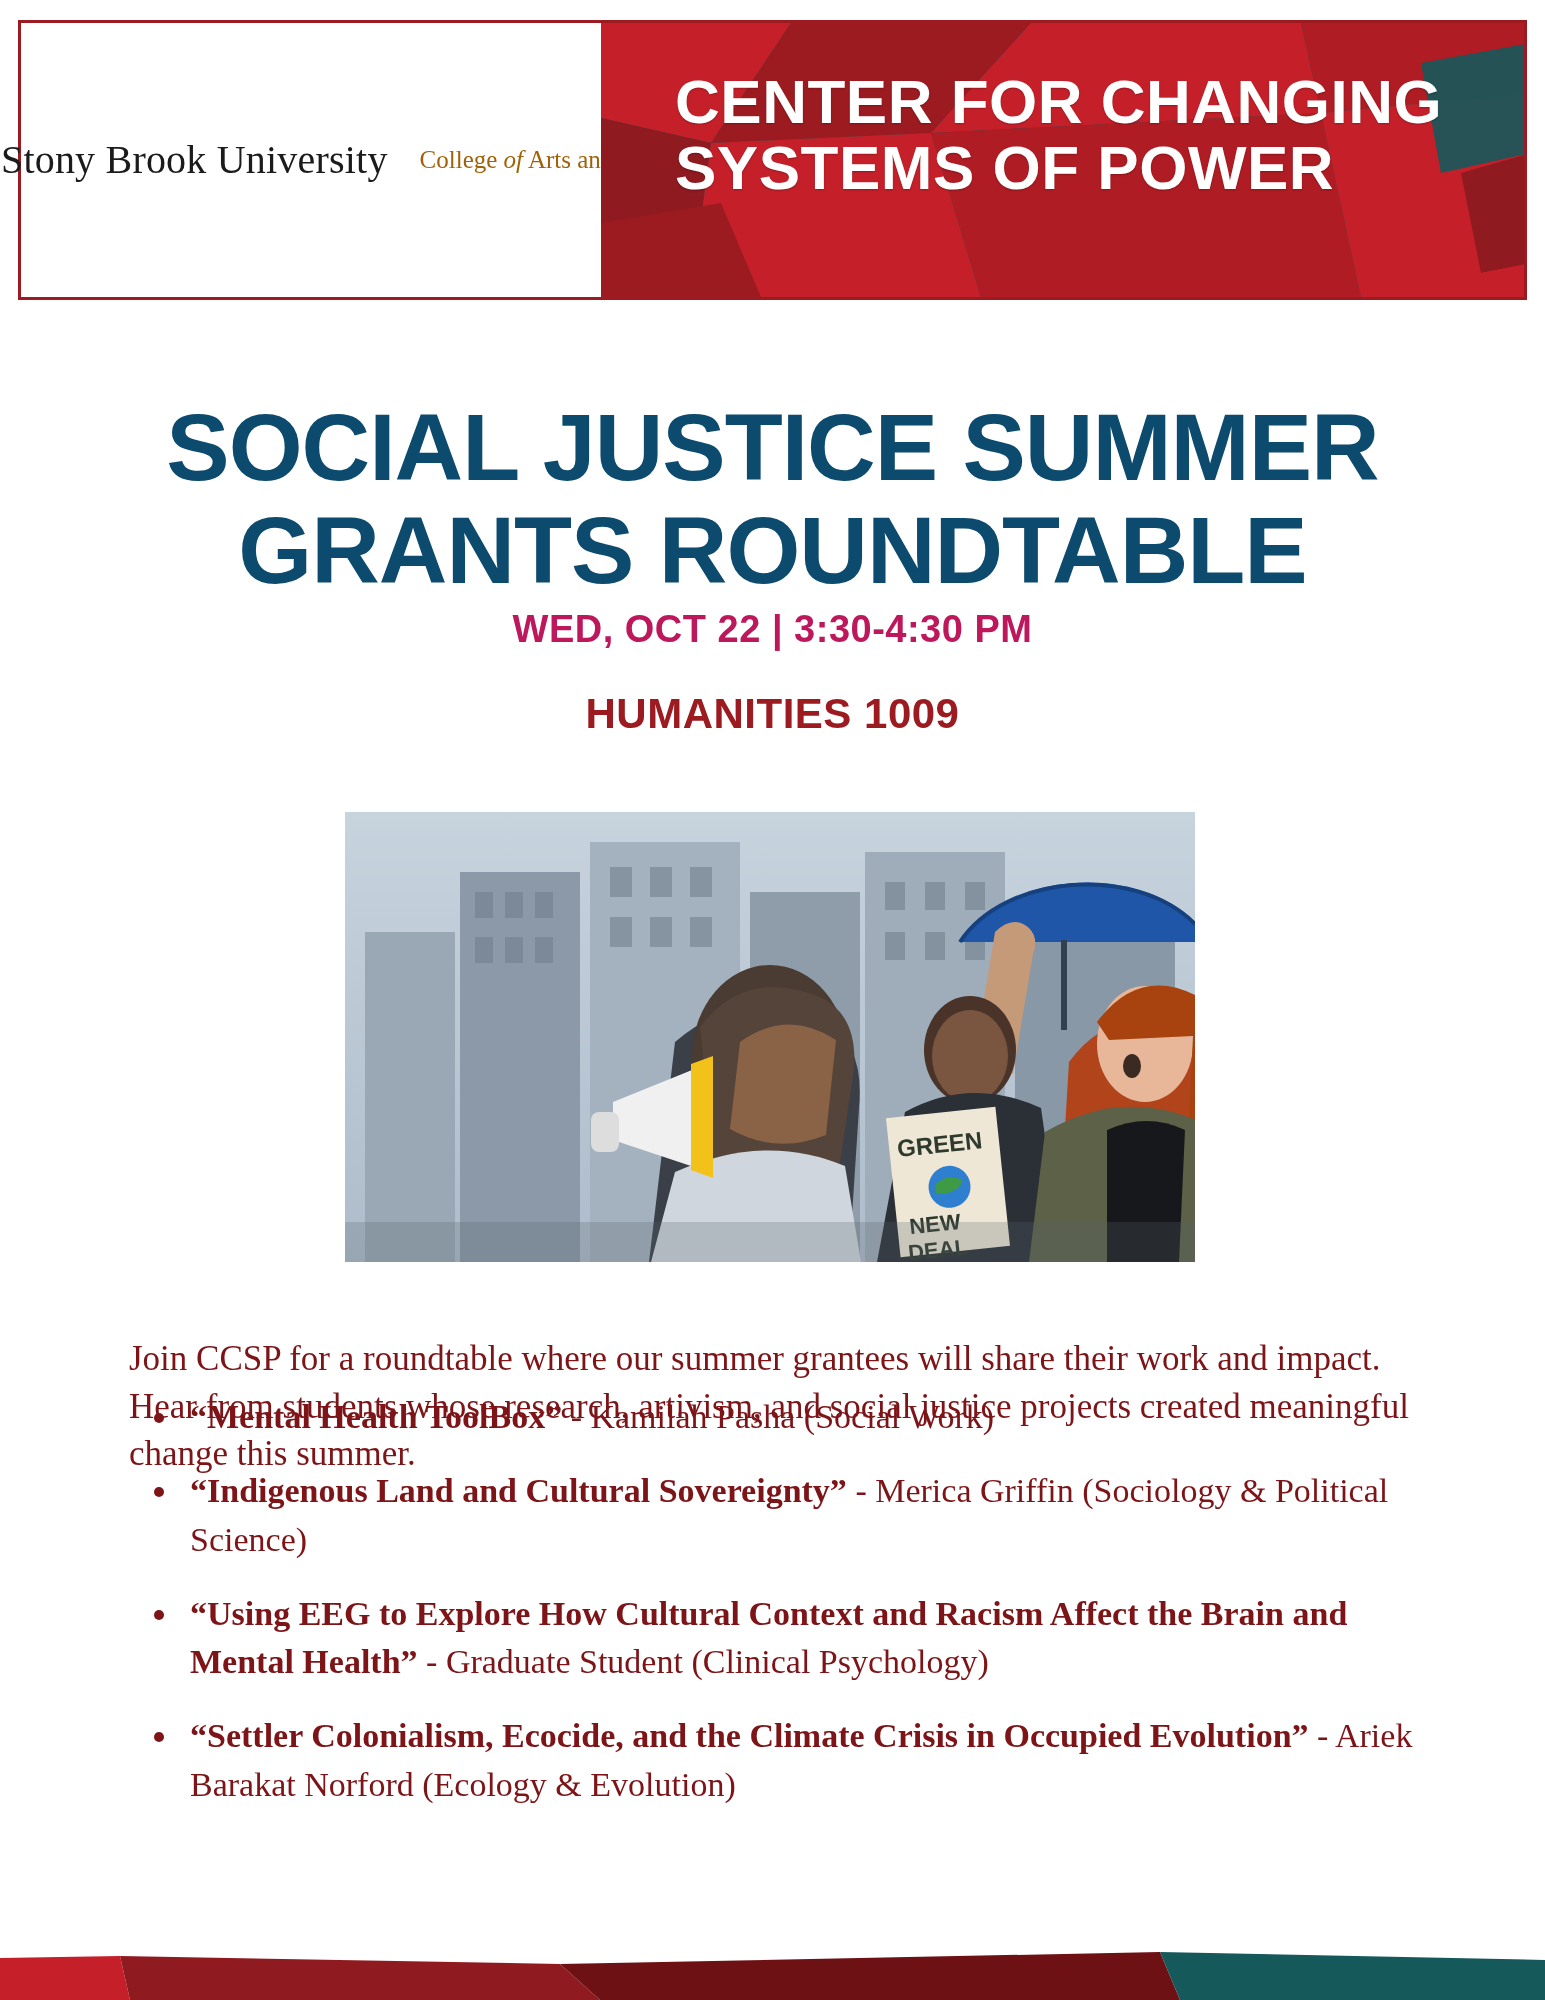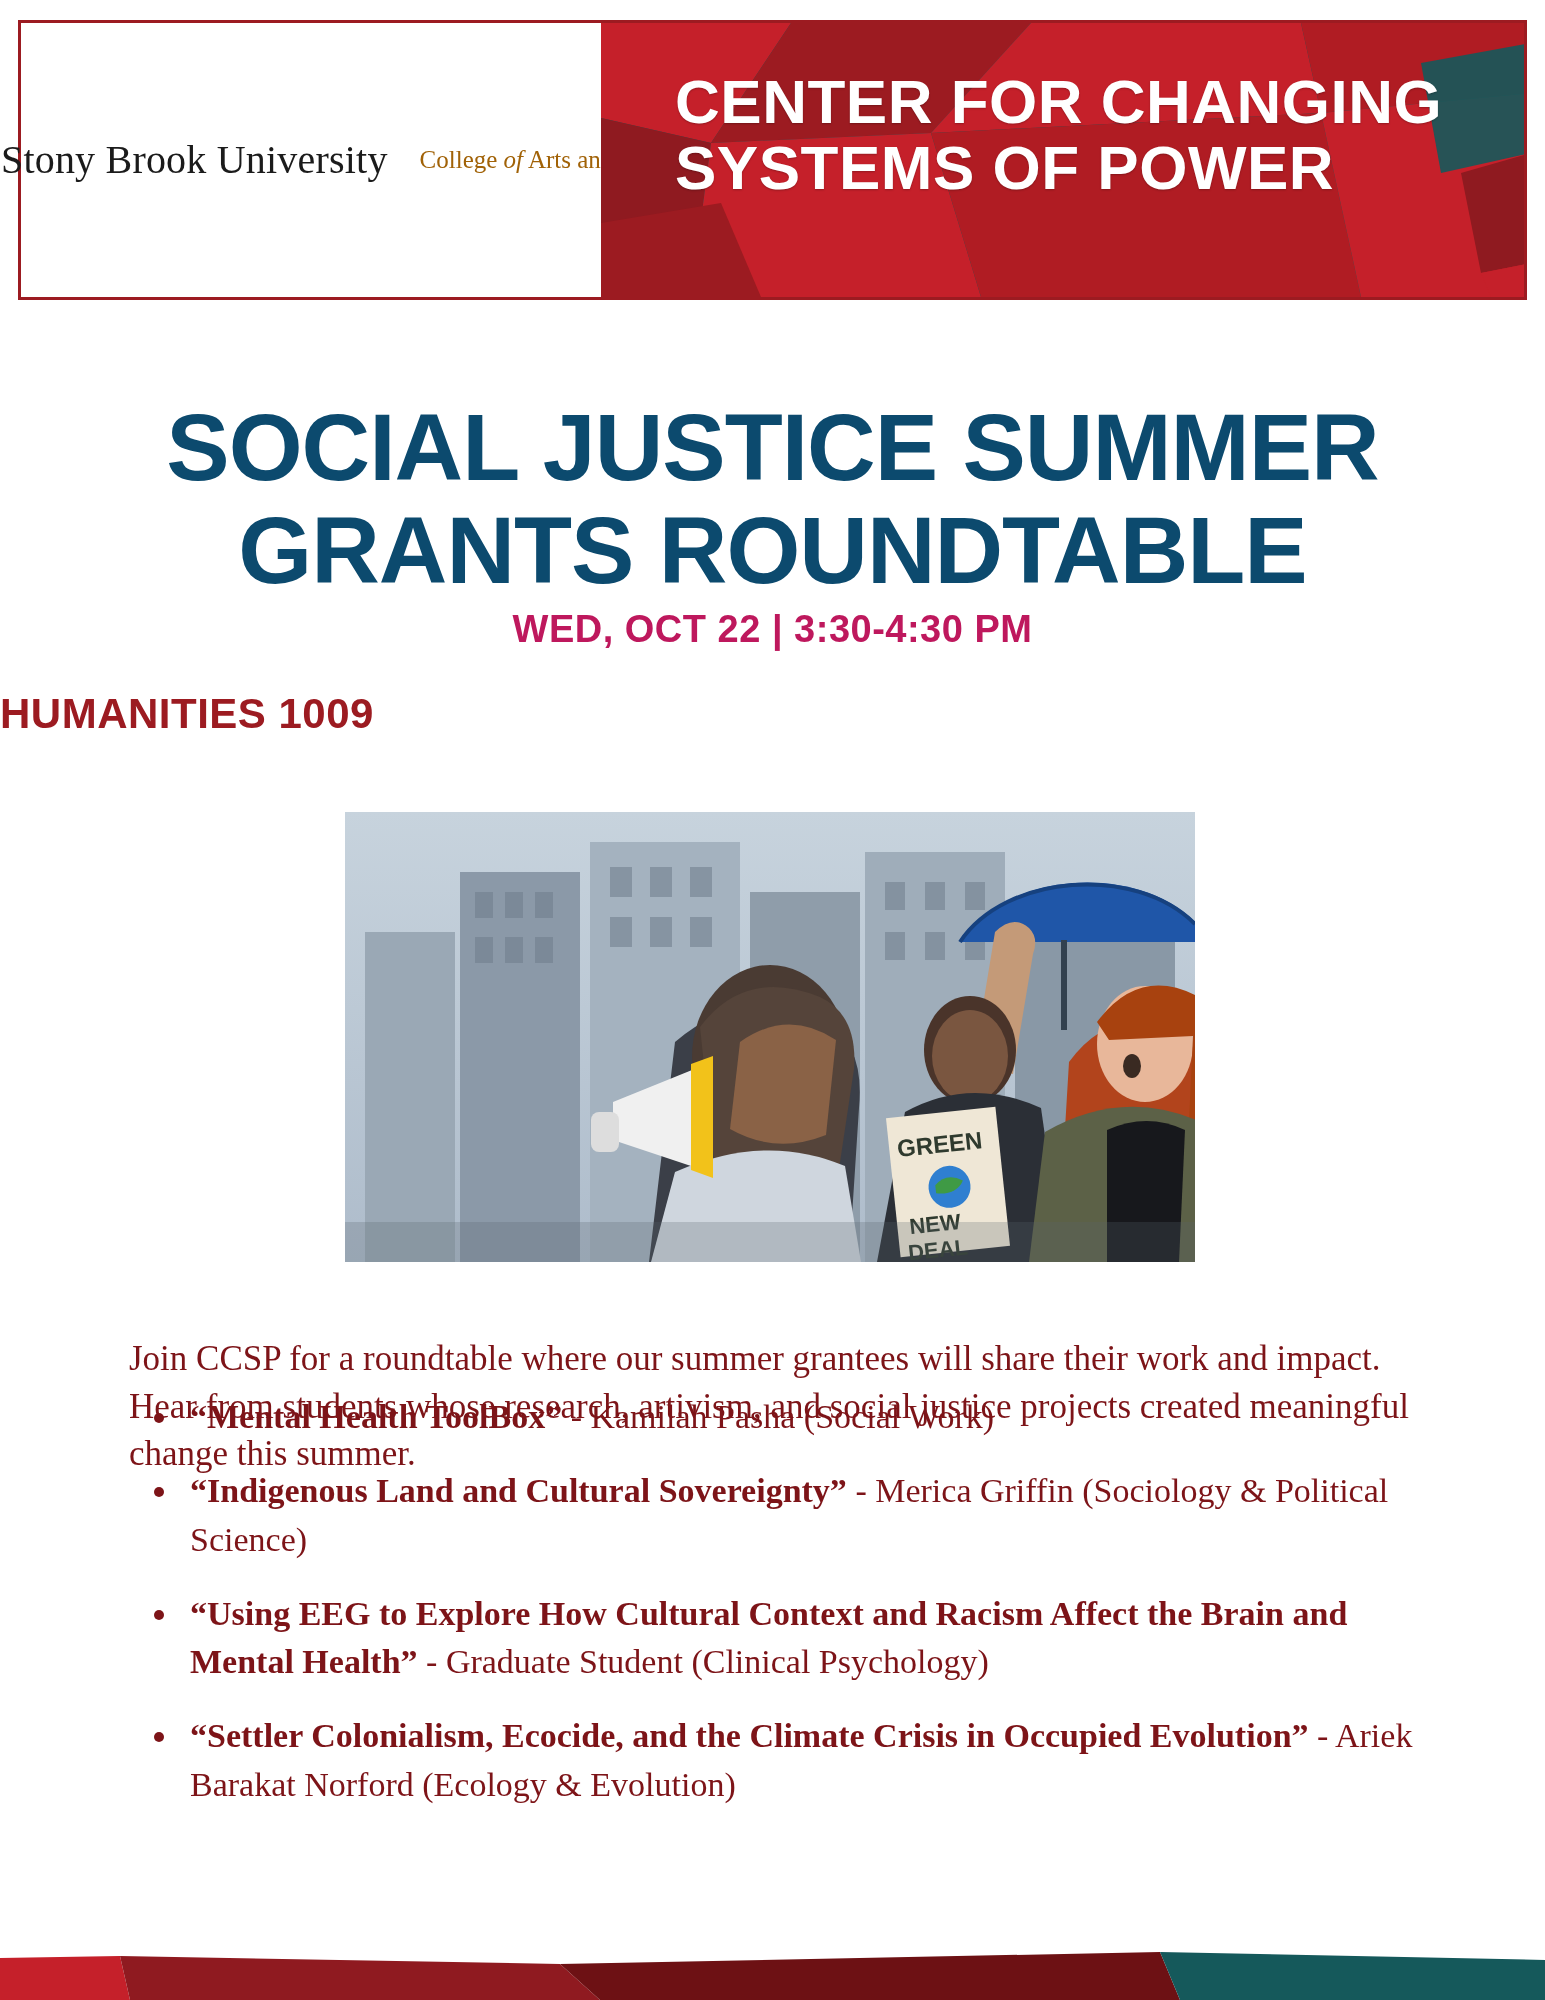--- a/index.html
+++ b/index.html
@@ -124,21 +124,21 @@
     font-size: 38px;
     letter-spacing: 0.5px;
     color: #be185d;
     text-transform: uppercase;
   }
   .subtitle-room {
     position: absolute;
     left: 0;
     top: 690px;
     width: 100%;
-    text-align: left;
+    text-align: center;
     font-family: "Liberation Sans", sans-serif;
     font-weight: bold;
     font-size: 42px;
     letter-spacing: 0.5px;
     color: #9c1b21;
     text-transform: uppercase;
   }
 
   
   .photo {

